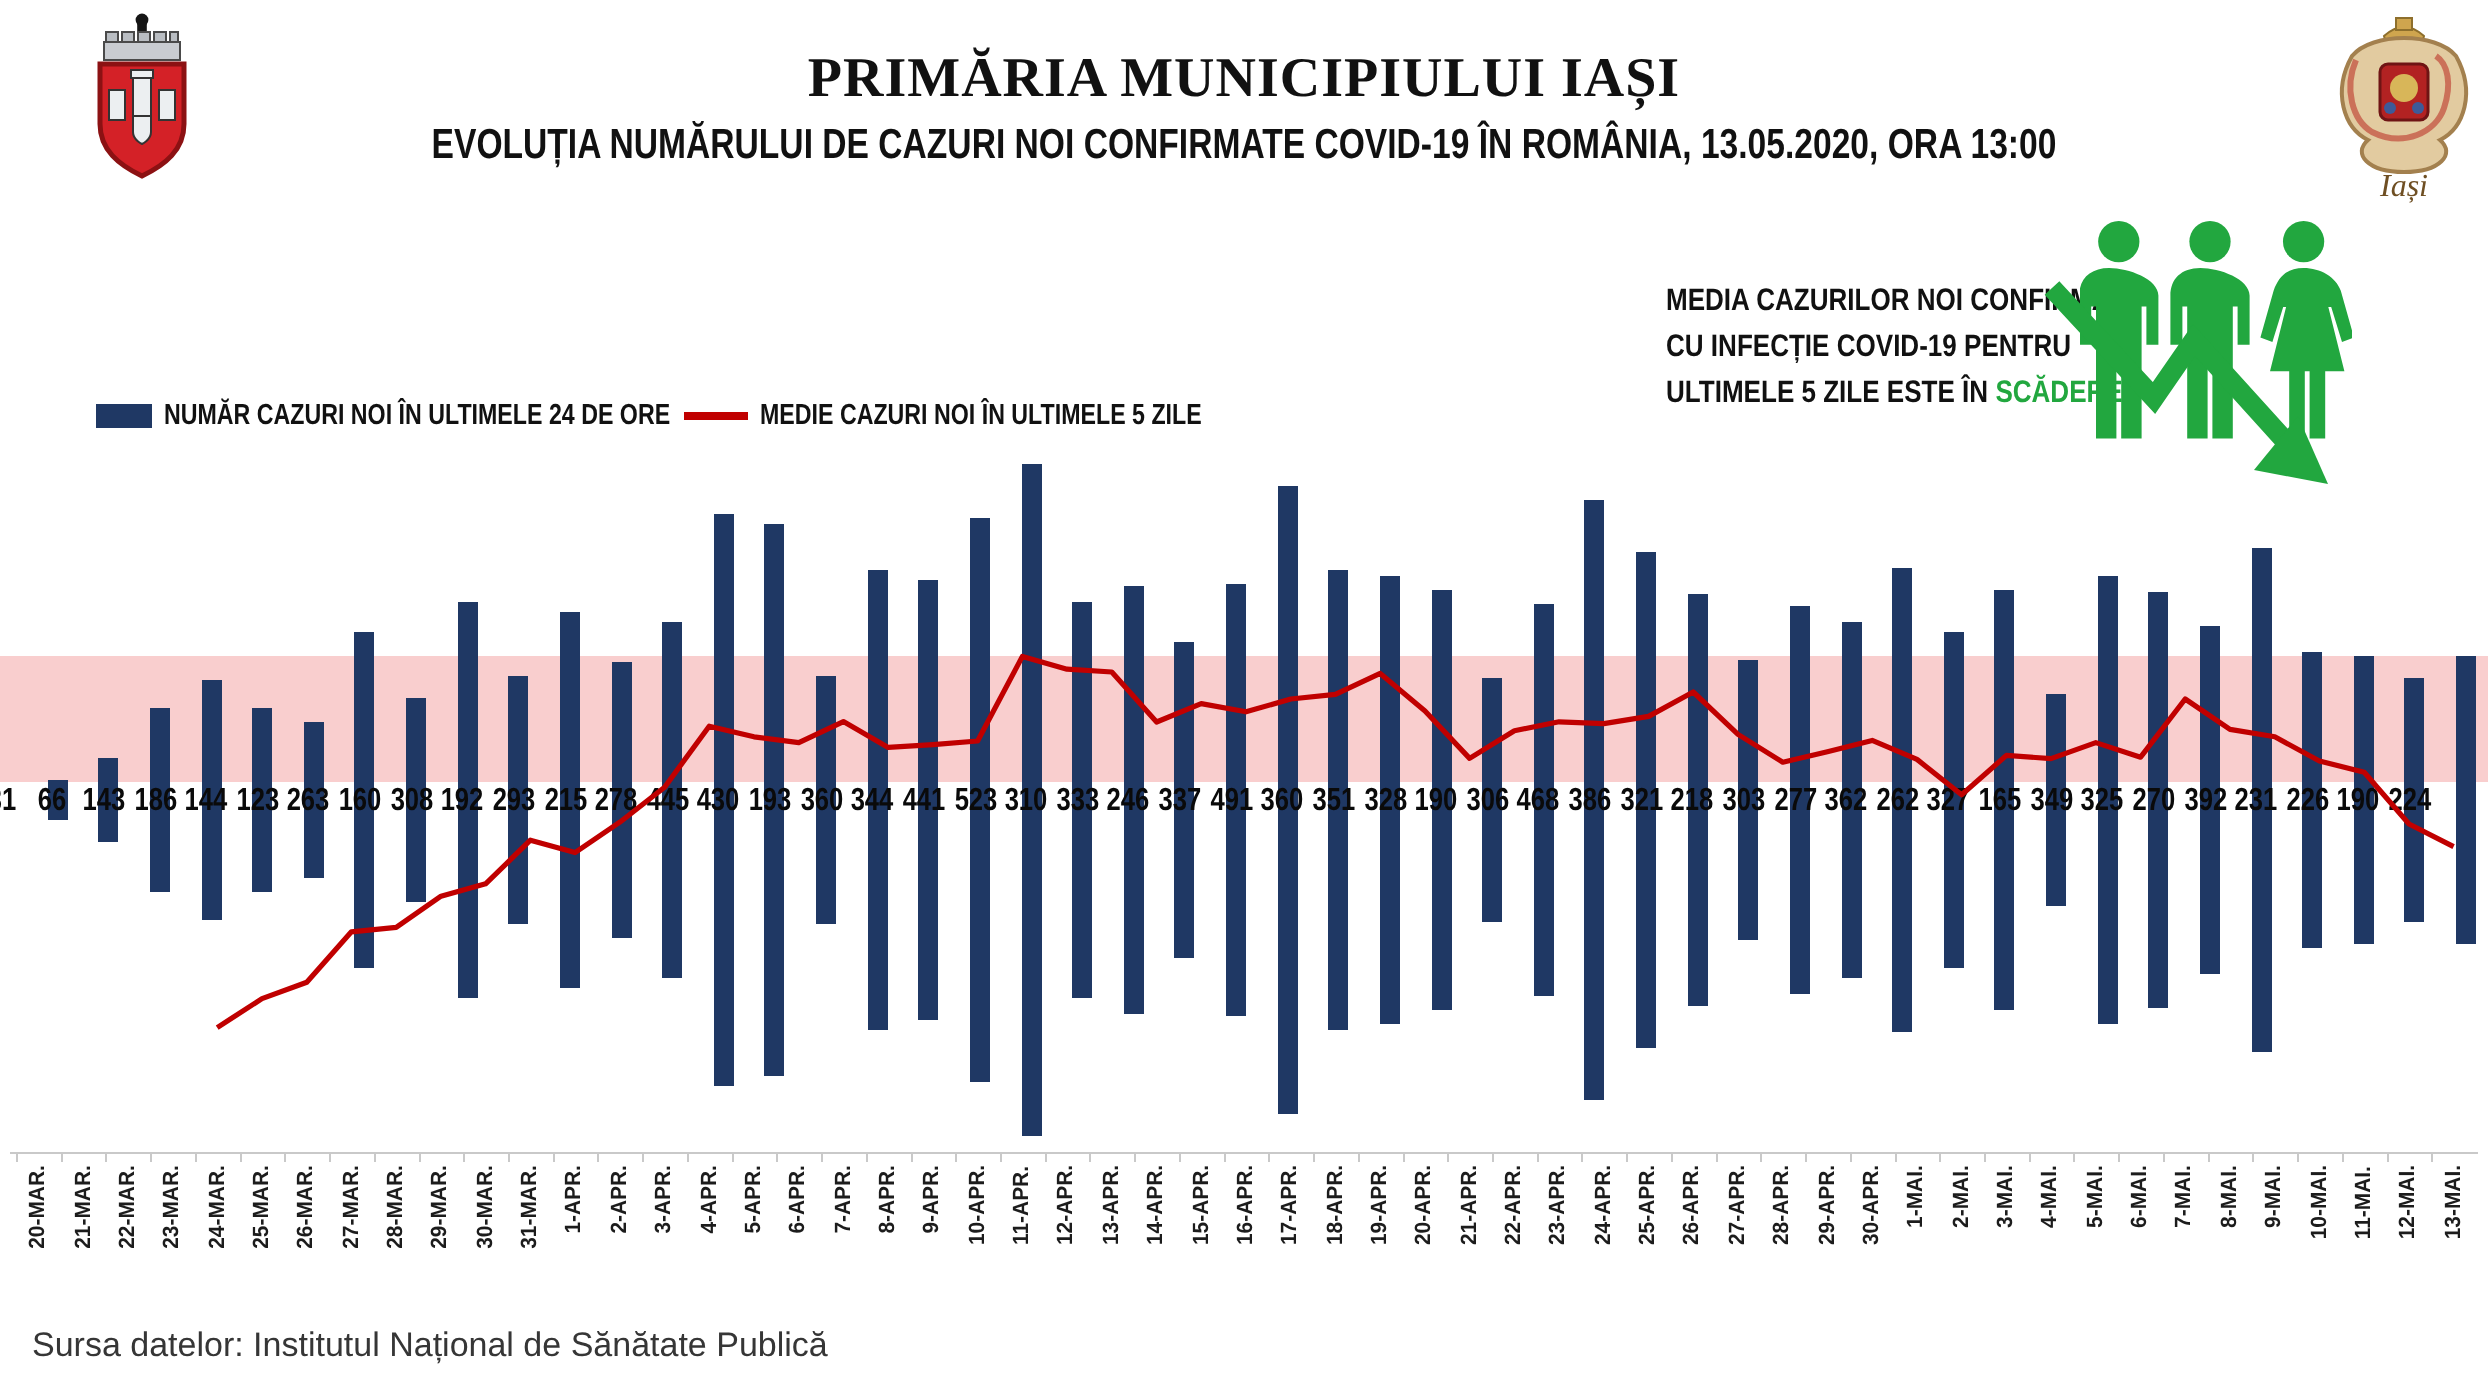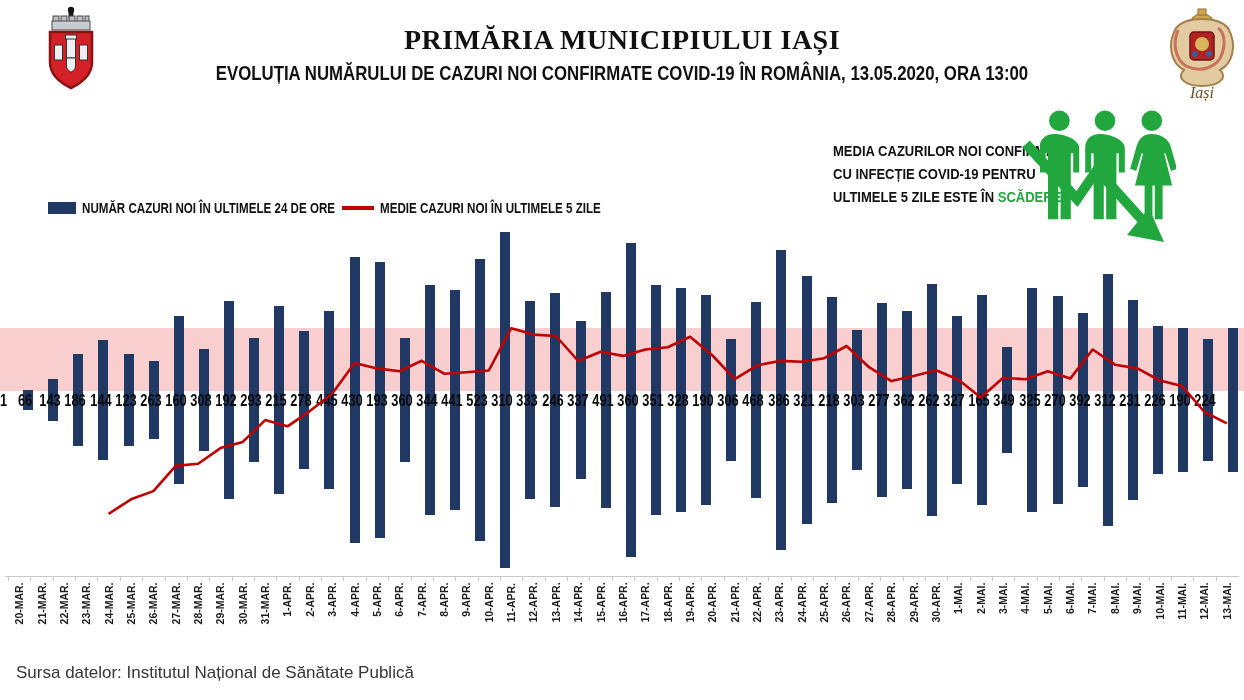--- a/index.html
+++ b/index.html
@@ -299,24 +299,20 @@
       </div>
       <div class="col">
         <div class="vlabel">270</div>
         <div class="bar" style="height: 173.07px;"></div>
       </div>
       <div class="col">
         <div class="vlabel">392</div>
         <div class="bar" style="height: 251.272px;"></div>
       </div>
       <div class="col">
-        <div class="vlabel">312</div>
-        <div class="bar" style="height: 199.992px;"></div>
-      </div>
-      <div class="col">
         <div class="vlabel">231</div>
         <div class="bar" style="height: 148.071px;"></div>
       </div>
       <div class="col">
         <div class="vlabel">226</div>
         <div class="bar" style="height: 144.866px;"></div>
       </div>
       <div class="col">
         <div class="vlabel">190</div>
         <div class="bar" style="height: 121.79px;"></div>

